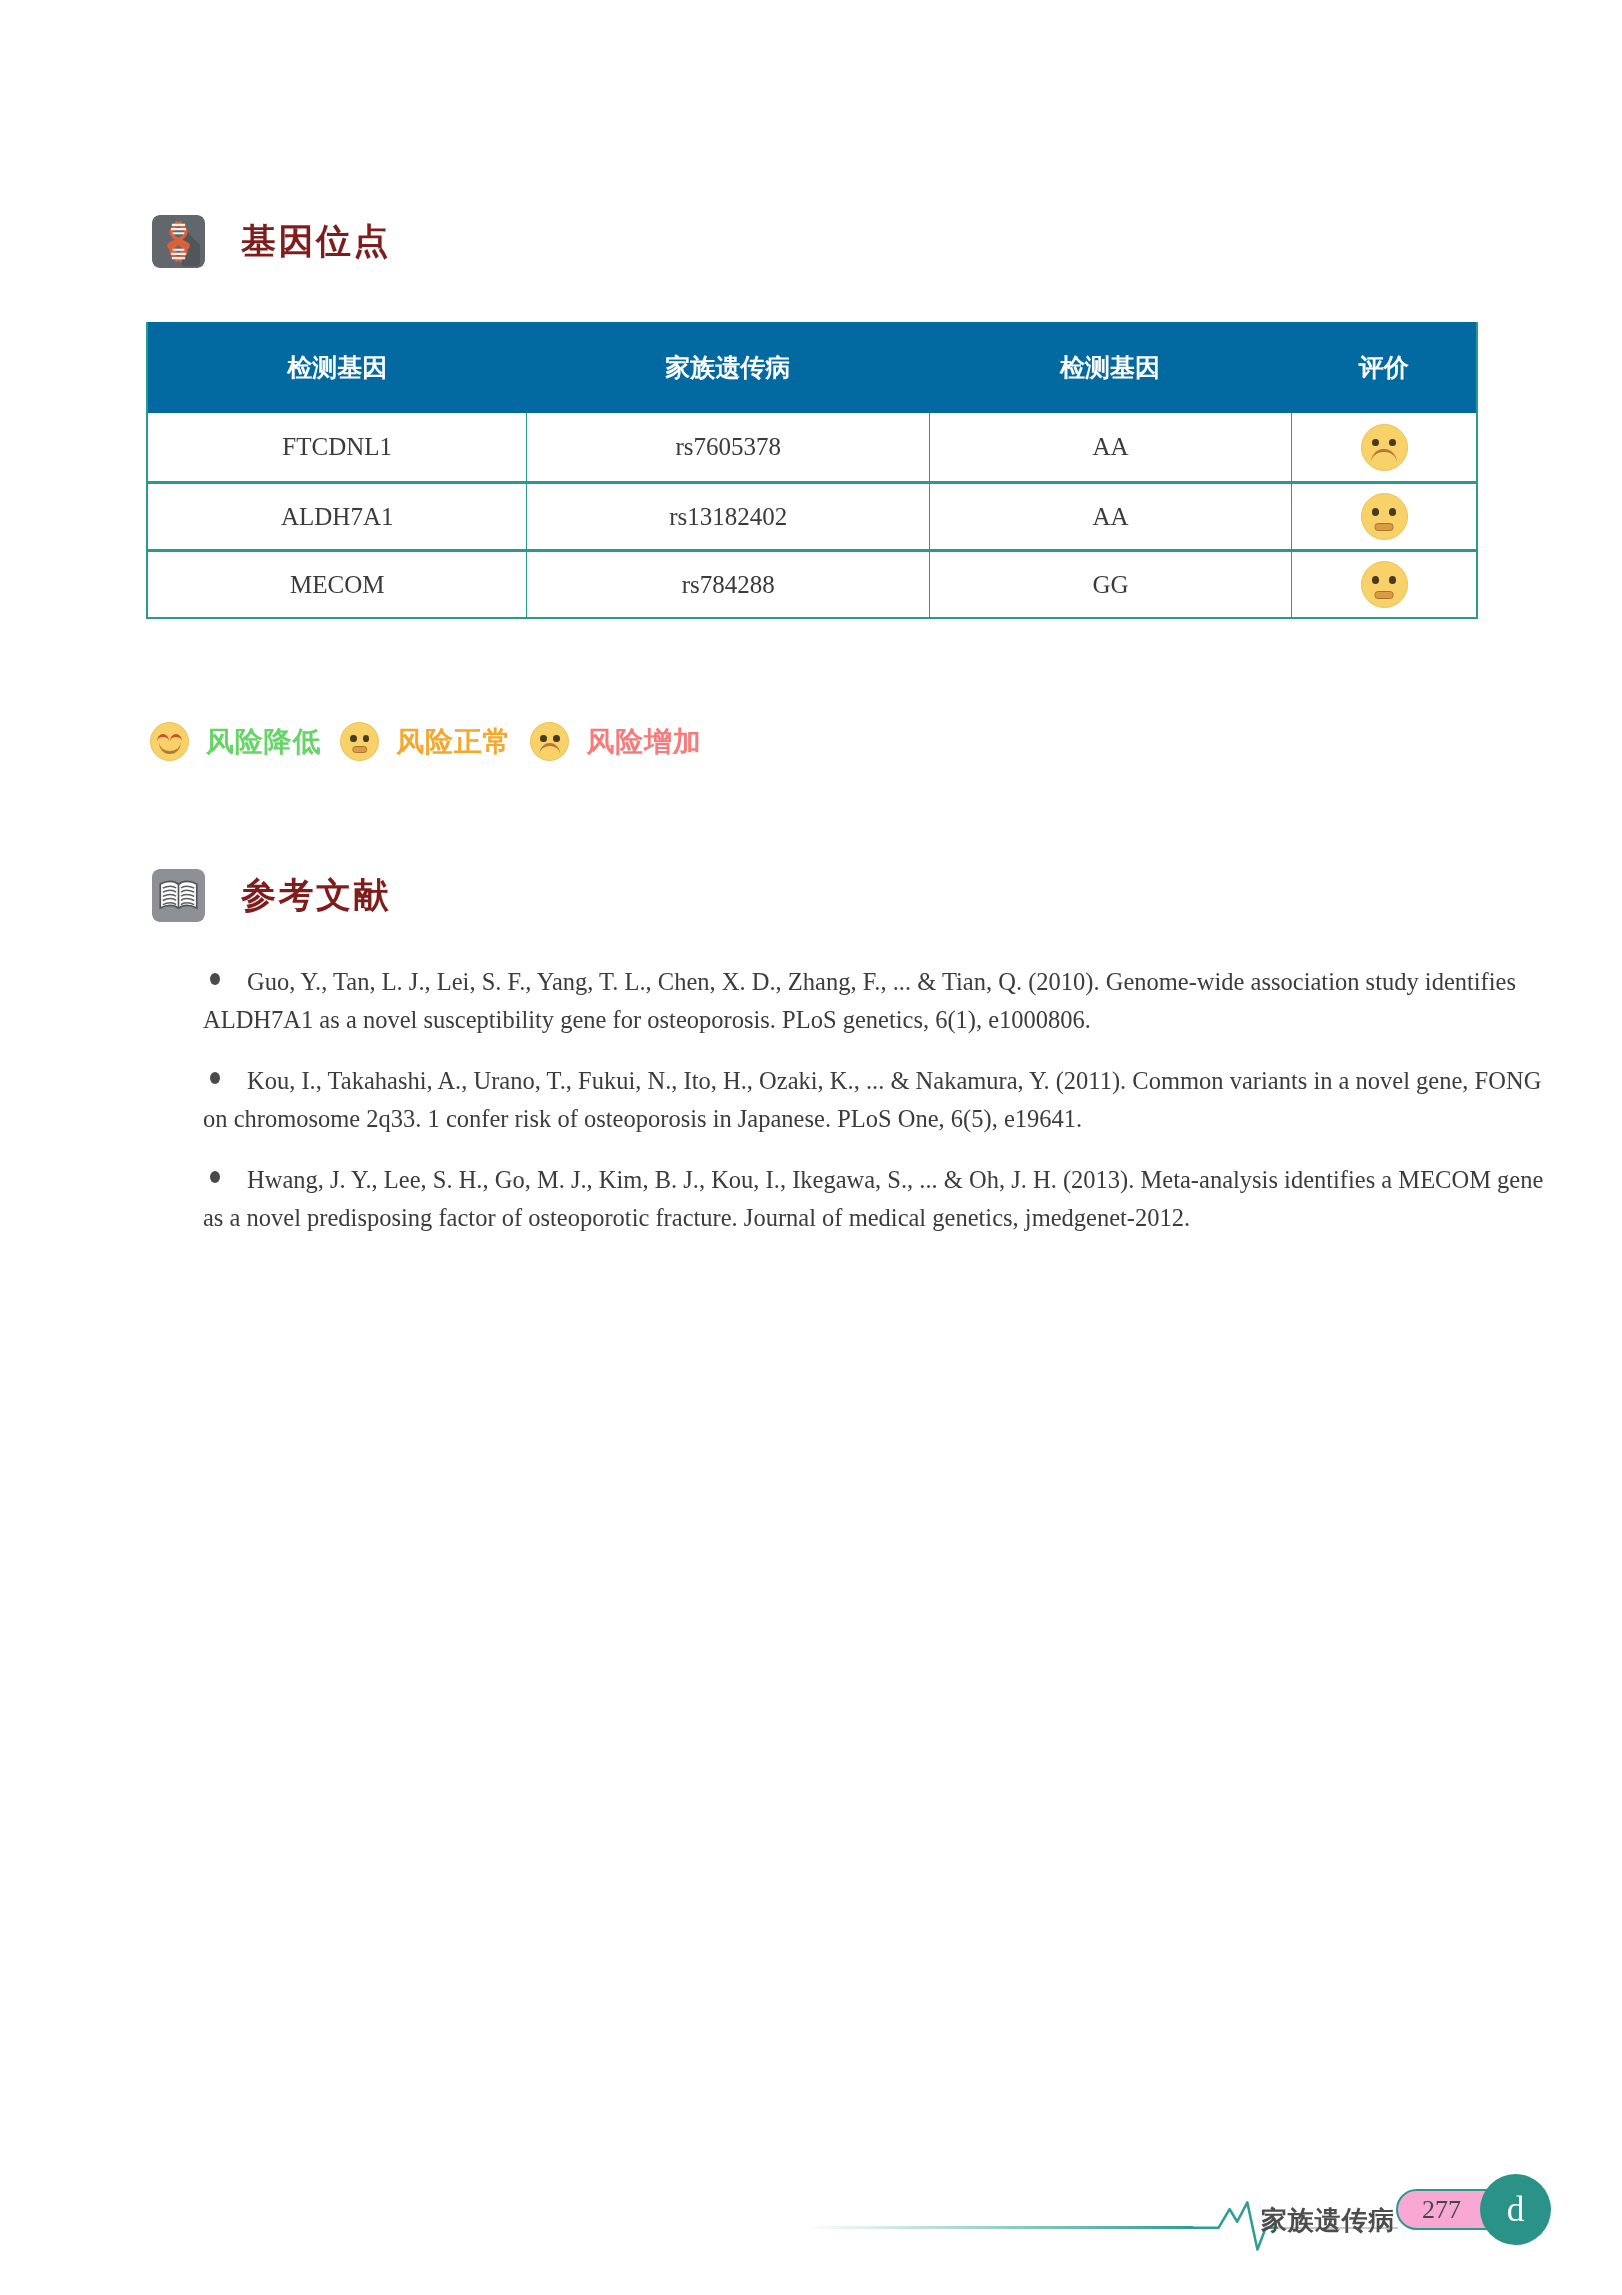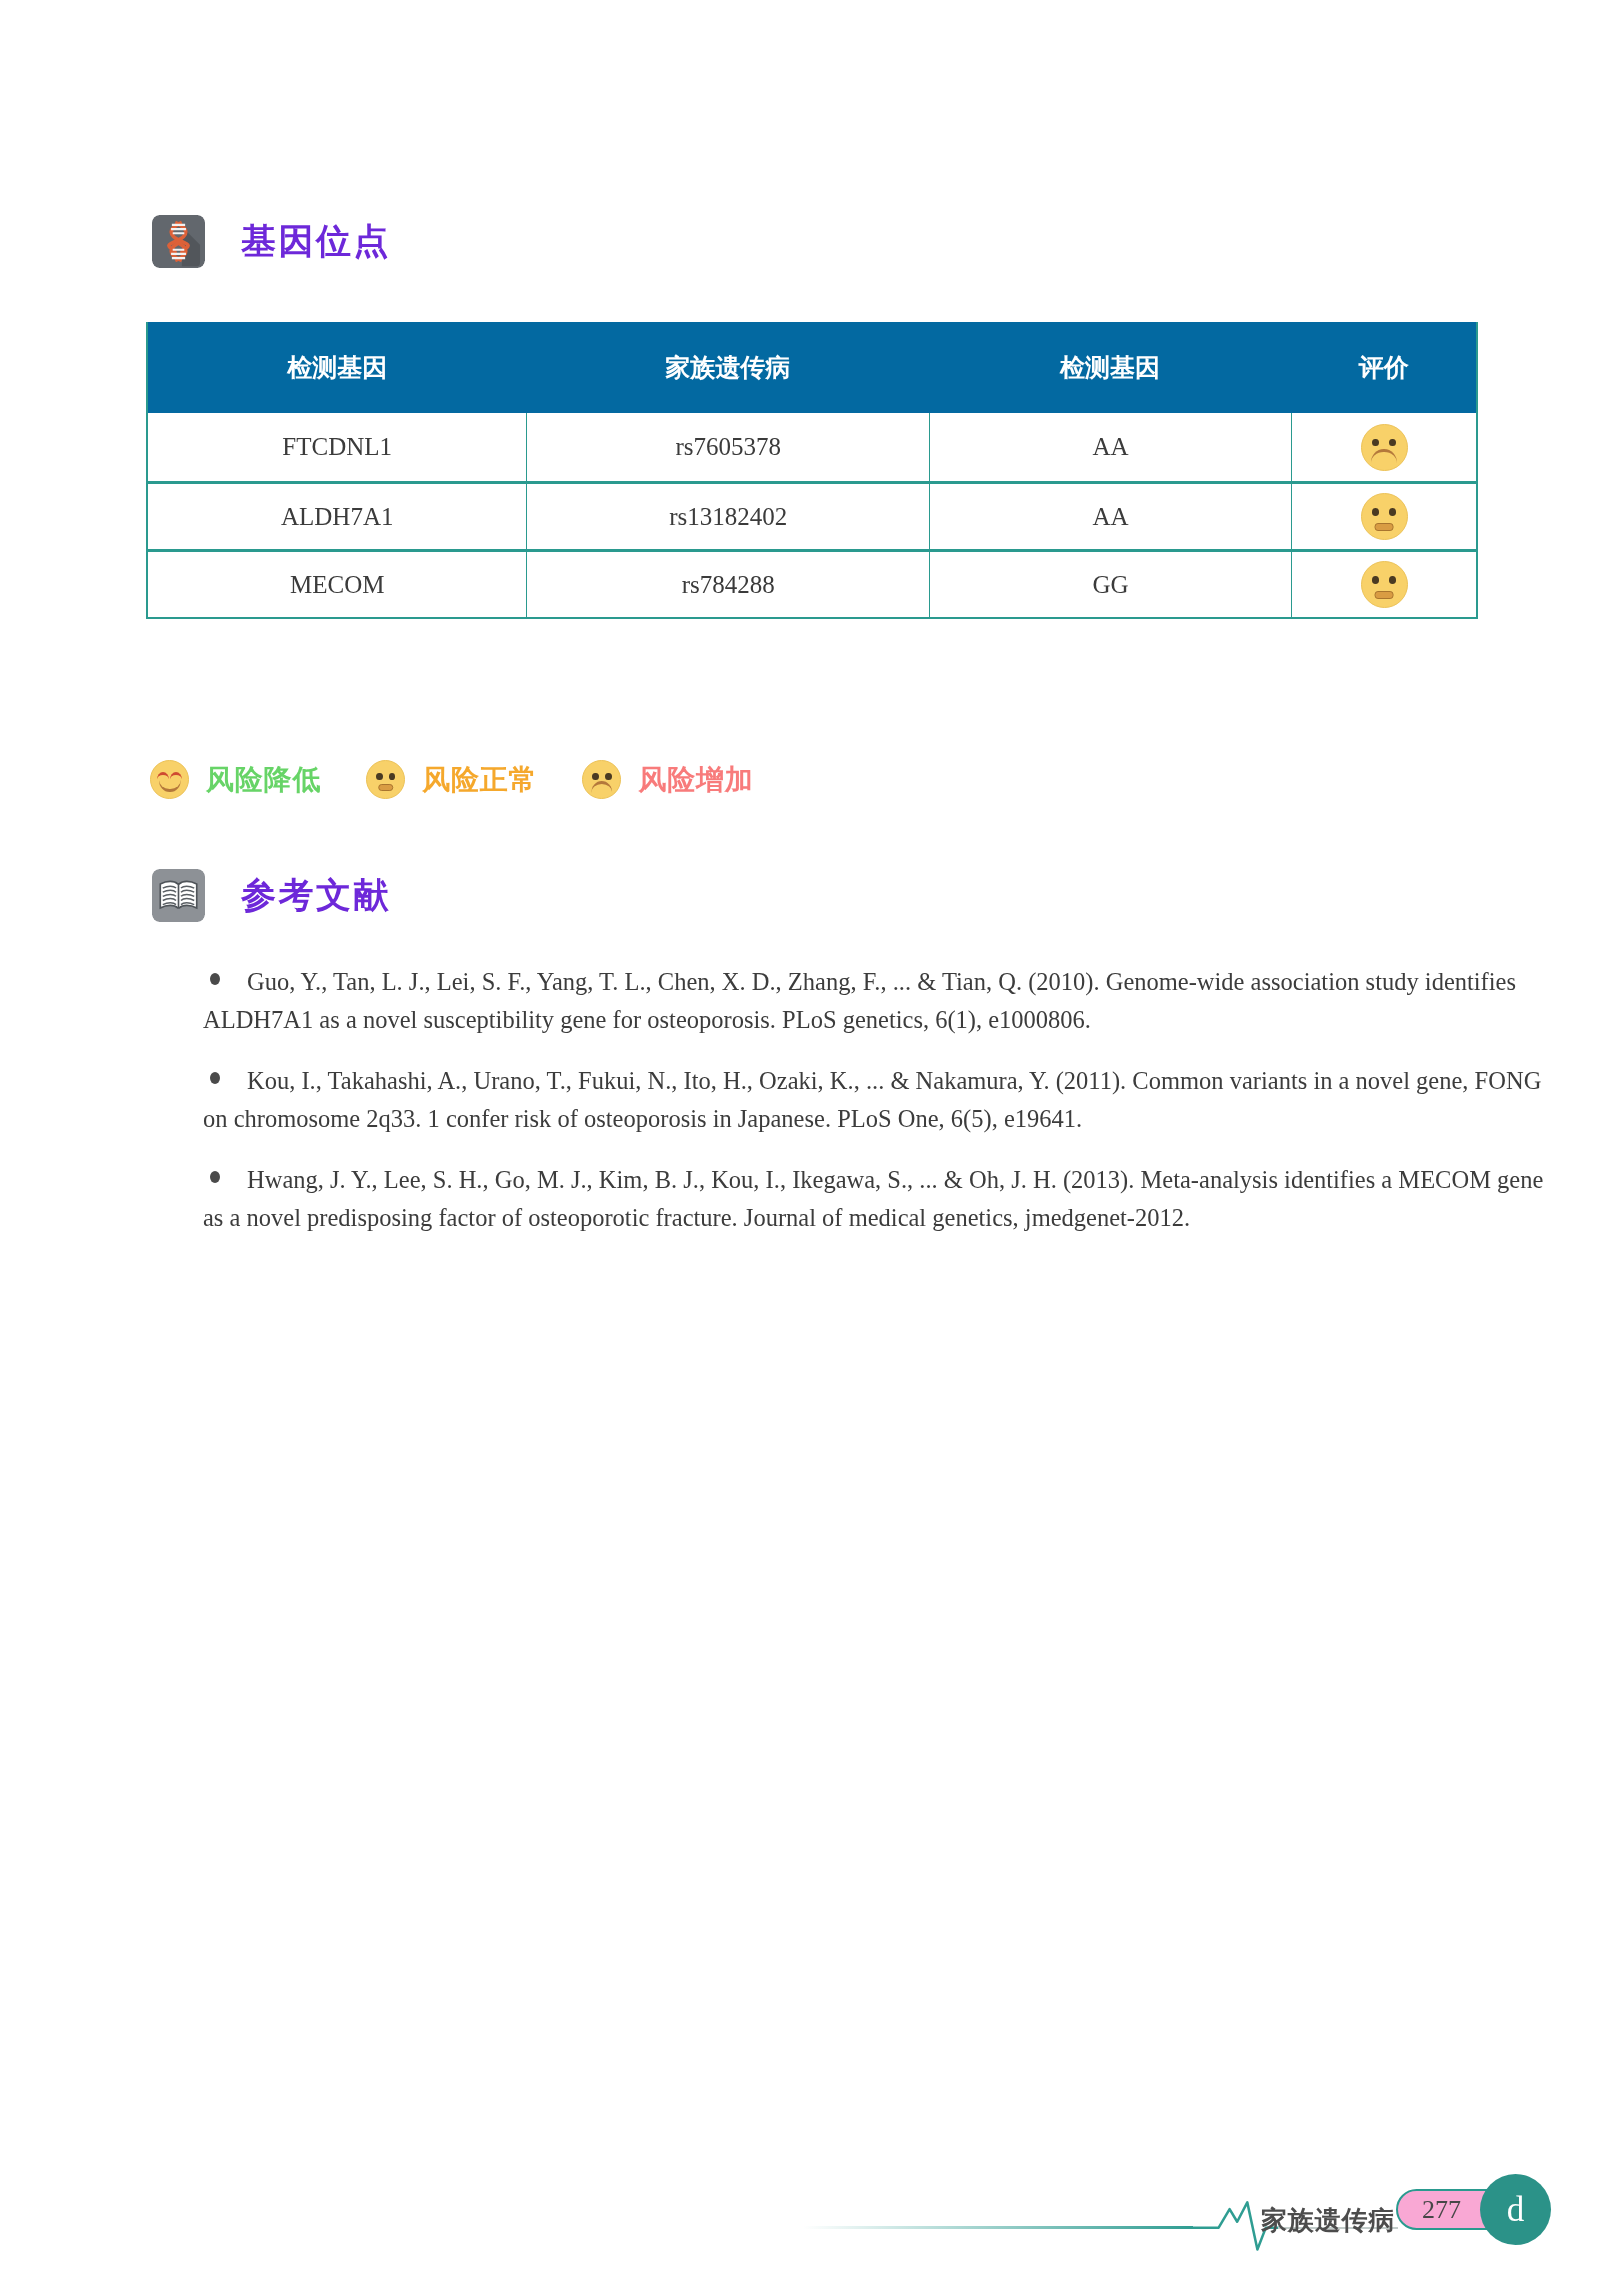--- a/index.html
+++ b/index.html
@@ -3,21 +3,21 @@
 <meta charset="utf-8">
 <style>
   * { margin:0; padding:0; box-sizing:border-box; }
   html,body { background:#ffffff; }
   body { font-family:"Liberation Sans", sans-serif; }
   .page { position:relative; width:1622px; height:2295px; background:#fff; overflow:hidden; }
 
   
   .sec-header { position:absolute; display:flex; align-items:center; }
   .sec-icon { width:53px; height:53px; border-radius:7.6px; flex:0 0 auto; }
-  .sec-title { margin-left:36px; font-size:35px; font-weight:bold; color:#6d28d9; letter-spacing:2.5px; }
+  .sec-title { margin-left:36px; font-size:35px; font-weight:bold; color:#7f1d1d; letter-spacing:2.5px; }
 
   
   .gene-table { position:absolute; left:146px; top:322px; width:1332px;
                 border:2.5px solid #2a9a8f; border-top:none; background:#fff; }
   .g-row { display:grid; grid-template-columns:28.5% 30.3% 27.3% 13.9%; }
   .g-row.head { background:#0369a1; height:91px; }
   .g-row.head .cell { color:#ffffff; font-size:25px; font-weight:bold; border:none;
                       font-family:"Liberation Sans", sans-serif; }
   .g-row.body { height:68px; border-top:3.4px solid #2a9a8f; }
   .g-row.head + .g-row.body { border-top:none; }
@@ -38,21 +38,21 @@
   .mouth-sad { position:absolute; left:50%; transform:translateX(-50%); bottom:14%;
                width:58%; height:32%; border-top:3.4px solid #b4783b;
                border-radius:50% 50% 0 0 / 100% 100% 0 0; }
   .mouth-happy { position:absolute; left:50%; transform:translateX(-50%); bottom:16%;
                  width:60%; height:34%; border-bottom:3.4px solid #b4783b;
                  border-radius:0 0 50% 50% / 0 0 100% 100%; }
   .mouth-flat { position:absolute; left:50%; transform:translateX(-50%); bottom:18%;
                 width:42%; height:7.6px; border-radius:3.4px; background:#d99c43; border:0.8px solid #a9752e; }
 
   
-  .legend { position:absolute; left:150px; top:722px; display:flex; gap:45px; align-items:flex-start;margin-top:38px; }
+  .legend { position:absolute; left:150px; top:722px; display:flex; gap:19px; align-items:flex-start; }
   .legend-item { display:flex; align-items:center; gap:17px; }
   .legend-label { font-size:28px; font-weight:bold; letter-spacing:0.8px; }
 
   
   .refs { position:absolute; left:203px; top:963px; width:1365px; }
   .ref-item { position:relative; font-family:Liberation Serif, serif; font-size:24.5px;
               line-height:38px; color:#3c3c3c; text-indent:44px; margin-bottom:23px; }
   .ref-bullet { position:absolute; left:6.8px; top:10px; width:10px; height:12px;
                 border-radius:50%; background:#4a4a4a; }
 

